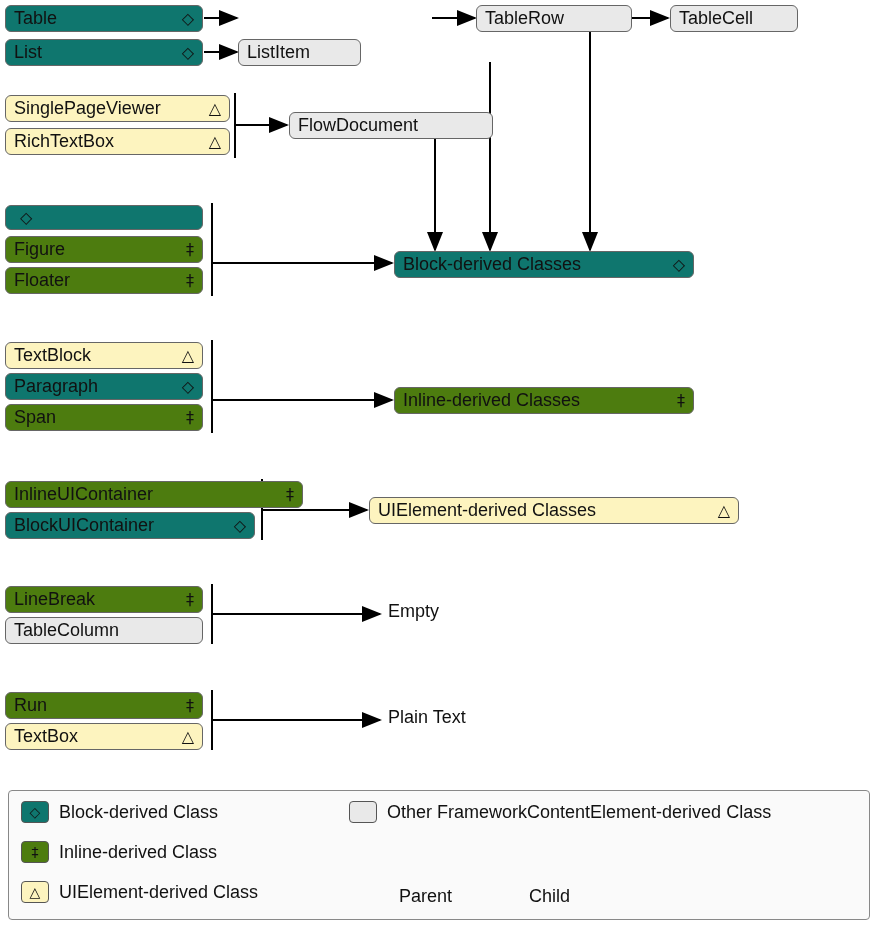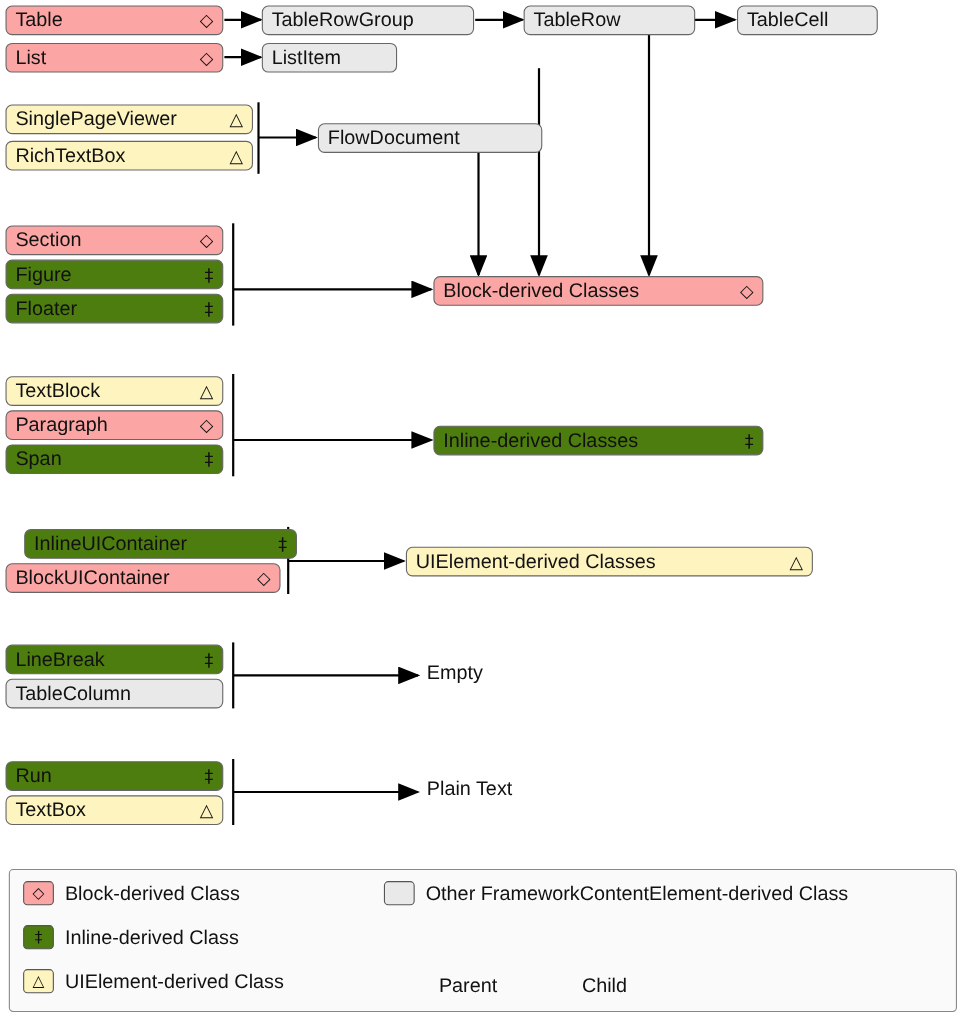--- a/index.html
+++ b/index.html
@@ -1,20 +1,20 @@
 <!DOCTYPE html>
 <html><head>
 <meta charset="utf-8">
 <style>
 html,body{margin:0;padding:0;background:#fff;font-family:Verdana,Geneva,sans-serif;font-size:18px;color:#111}
 .canvas{position:relative;width:880px;height:932px}
 .box{position:absolute;box-sizing:border-box;border:1px solid #666;border-radius:6px;padding:2px 8px;display:flex;align-items:center;white-space:nowrap}
 .box .lbl{flex:1}
 .box .sym{font-family:"DejaVu Sans","Segoe UI Symbol",sans-serif;margin-left:6px;font-size:16px}
-.blue{background:#fca5a5}
+.blue{background:#0f766e}
 .green{background:#4d7c0f}
 .yellow{background:#fdf4bf}
 .gray{background:#e9e9e9}
 .legend{position:absolute;left:8px;top:790px;width:862px;height:130px;border:1px solid #888;background:#fafafa;border-radius:4px;box-sizing:border-box}
 .lg-item{position:absolute;display:flex;align-items:flex-start}
 .sw{width:26px;height:20px;border:1px solid #555;border-radius:4px;display:flex;align-items:center;justify-content:center;font-size:14px;margin-right:10px;font-family:"DejaVu Sans","Segoe UI Symbol",sans-serif}
 .lg-txt{line-height:22px}
 .plain{position:absolute;white-space:nowrap}
 svg.conn{position:absolute;left:0;top:0;width:880px;height:932px;pointer-events:none}
 svg.conn line,svg.conn polyline{stroke:#000;stroke-width:2;fill:none}
@@ -61,23 +61,20 @@
 <line x1="212" y1="690" x2="212" y2="750"></line>
 <polyline points="212,720 380,720" marker-end="url(#ah)"></polyline>
 
 <line x1="468" y1="907" x2="510" y2="907" marker-end="url(#ah)"></line>
 </svg>
 
 <div class="box blue" style="left:5px;top:5px;width:198px">
       <span class="lbl">Table</span>
       <span class="sym">◇</span>
     </div>
-<div class="box gray" style="left:238px;top:5px;width:193px">
-      <span class="lbl">TableRowGroup</span>
-    </div>
 <div class="box gray" style="left:476px;top:5px;width:156px">
       <span class="lbl">TableRow</span>
     </div>
 <div class="box gray" style="left:670px;top:5px;width:128px">
       <span class="lbl">TableCell</span>
     </div>
 
 <div class="box blue" style="left:5px;top:39px;width:198px">
       <span class="lbl">List</span>
       <span class="sym">◇</span>
@@ -92,21 +89,20 @@
     </div>
 <div class="box yellow" style="left:5px;top:128px;width:225px">
       <span class="lbl">RichTextBox</span>
       <span class="sym">△</span>
     </div>
 <div class="box gray" style="left:289px;top:112px;width:204px">
       <span class="lbl">FlowDocument</span>
     </div>
 
 <div class="box blue" style="left:5px;top:205px;width:198px">
-      <span class="lbl">Section</span>
       <span class="sym">◇</span>
     </div>
 <div class="box green" style="left:5px;top:236px;width:198px">
       <span class="lbl">Figure</span>
       <span class="sym">‡</span>
     </div>
 <div class="box green" style="left:5px;top:267px;width:198px">
       <span class="lbl">Floater</span>
       <span class="sym">‡</span>
     </div>
@@ -125,21 +121,21 @@
     </div>
 <div class="box green" style="left:5px;top:404px;width:198px">
       <span class="lbl">Span</span>
       <span class="sym">‡</span>
     </div>
 <div class="box green" style="left:394px;top:387px;width:300px">
       <span class="lbl">Inline-derived Classes</span>
       <span class="sym">‡</span>
     </div>
 
-<div class="box green" style="left:22px;top:481px;width:248px">
+<div class="box green" style="left:5px;top:481px;width:298px">
       <span class="lbl">InlineUIContainer</span>
       <span class="sym">‡</span>
     </div>
 <div class="box blue" style="left:5px;top:512px;width:250px">
       <span class="lbl">BlockUIContainer</span>
       <span class="sym">◇</span>
     </div>
 <div class="box yellow" style="left:369px;top:497px;width:370px">
       <span class="lbl">UIElement-derived Classes</span>
       <span class="sym">△</span>

